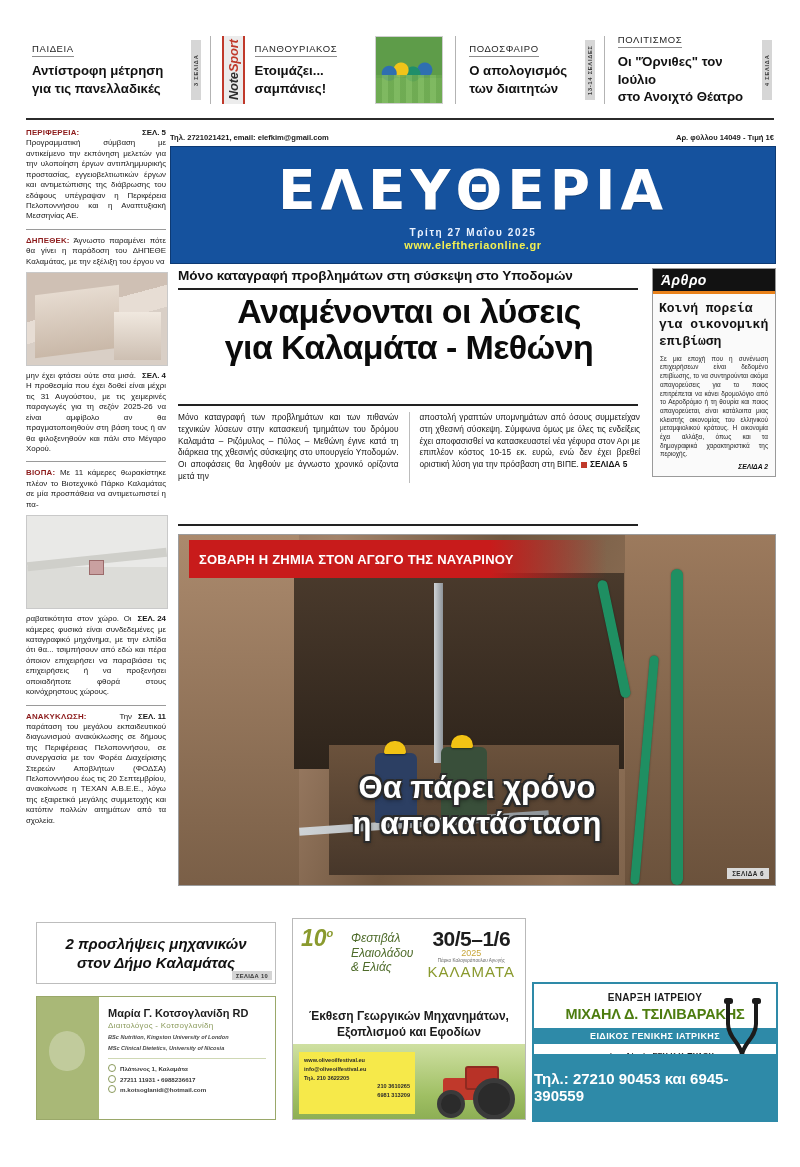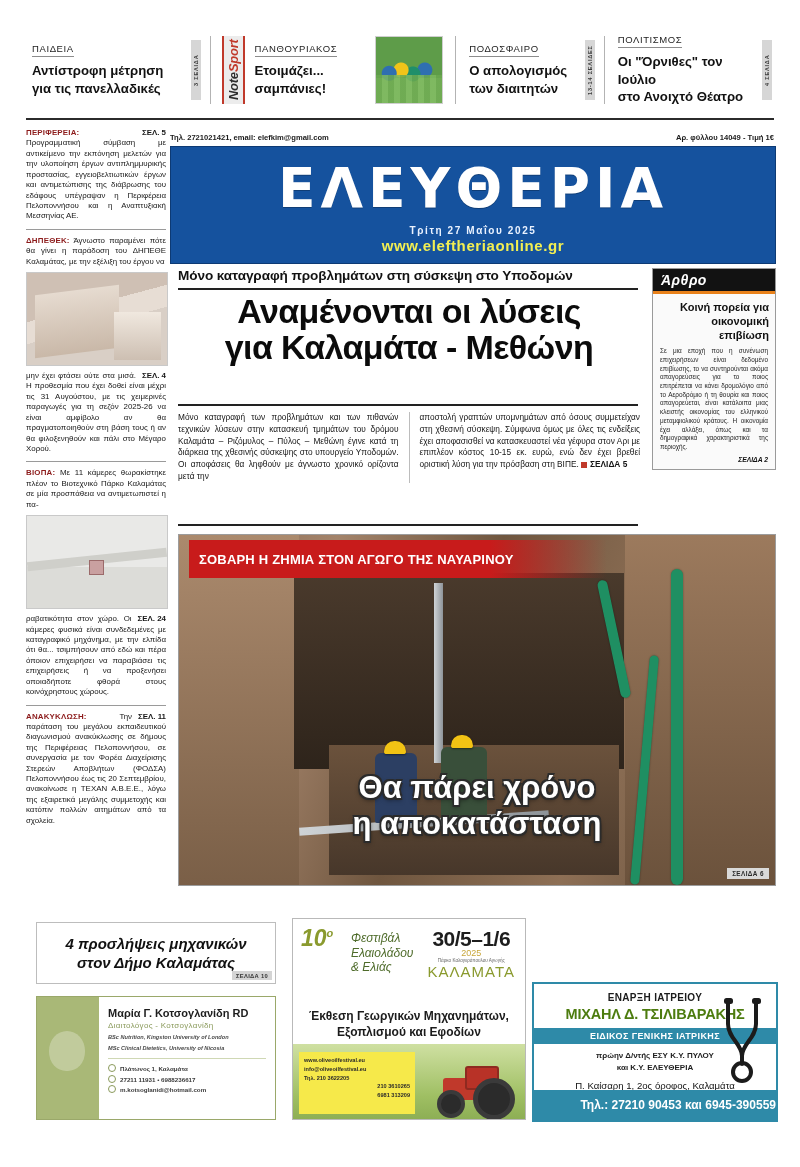--- a/index.html
+++ b/index.html
@@ -62,21 +62,21 @@
     background:#15529e;border:1px solid #0d3a74;
     display:flex;flex-direction:column;align-items:center;justify-content:center;
   }
   .masthead-title{
     font-family:"DejaVu Sans",sans-serif;
     font-size:55px;font-weight:700;color:#ffffff;letter-spacing:5px;
     line-height:1;margin-top:4px;
     text-shadow:0 1px 0 rgba(0,0,0,.25);
   }
   .masthead-date{font-size:10px;font-weight:700;color:#eaf2ff;letter-spacing:1.6px;margin-top:9px;}
-  .masthead-url{font-size:15px;font-weight:700;color:#f2ef52;letter-spacing:.6px;margin-top:1px;}
+  .masthead-url{font-size:11px;font-weight:700;color:#f2ef52;letter-spacing:.6px;margin-top:1px;}
 
   
   .left-col{position:absolute;left:26px;top:128px;width:140px;}
   .side-lead{font-size:7.9px;line-height:1.32;text-align:justify;color:#161616;margin:0 0 3px;}
   .side-lead .lbl{font-weight:700;color:#8c1a1a;letter-spacing:.2px;}
   .side-lead .pg{font-weight:700;float:right;margin-left:6px;}
   .side-sep{height:1px;background:#9a9a9a;margin:7px 0 6px;}
   .side-photo{width:140px;height:92px;border:1px solid #c9c9c9;margin:5px 0 5px;}
   .photo-building{
     background:
@@ -126,21 +126,21 @@
   .lead-body .mid-rule{width:1px;background:#bcbcbc;}
   .pgmark{font-weight:700;white-space:nowrap;}
   .sq{display:inline-block;width:6px;height:6px;background:#c0392b;margin-right:3px;vertical-align:-1px;}
   .lead-rule3{position:absolute;left:178px;top:524px;width:460px;height:1.5px;background:#222;}
 
   
   .arthro{position:absolute;left:652px;top:268px;width:122px;border:1px solid #9a9a9a;background:#fafafa;}
   .arthro-head{background:#121212;color:#fff;font-style:italic;font-weight:700;
                font-size:14px;padding:3px 8px;letter-spacing:.5px;}
   .arthro-accent{height:3px;background:#e8811a;}
-  .arthro-title{font-size:11px;font-weight:700;text-align:right;line-height:1.25;padding:7px 6px 5px;color:#111;}
+  .arthro-title{font-size:13px;font-weight:700;text-align:left;line-height:1.25;padding:7px 6px 5px;color:#111;font-family:Liberation Mono, monospace;}
   .arthro-text{font-size:6.4px;line-height:1.36;text-align:justify;padding:0 7px 4px;color:#242424;}
   .arthro-page{font-size:6.8px;font-weight:700;font-style:italic;text-align:right;padding:0 7px 6px;}
 
   
   .photo-main{
     position:absolute;left:178px;top:534px;width:596px;height:350px;
     overflow:hidden;border:1px solid #9c9c9c;
     background:
       linear-gradient(110deg,#8a6a52 0%, #a3836a 22%, #6f563f 45%, #8d6f55 70%, #5e4a38 100%);
   }
@@ -234,21 +234,21 @@
 
   .ad-doctor{
     position:absolute;left:532px;top:982px;width:242px;height:136px;
     border:2px solid #2e8aa8;background:#fff;overflow:hidden;
   }
   .doc-open{font-size:10px;font-weight:700;text-align:center;color:#1b1b1b;margin-top:8px;letter-spacing:.3px;}
   .doc-name{font-size:14.5px;font-weight:700;text-align:center;color:#4d7c0f;margin-top:3px;letter-spacing:-.2px;}
   .doc-spec{background:#2e8aa8;color:#fff;font-size:9px;font-weight:700;text-align:center;padding:3px 0;margin:6px 0 0;letter-spacing:.4px;}
   .doc-prev{font-size:8px;font-weight:700;text-align:center;line-height:1.5;margin-top:6px;color:#1e1e1e;}
   .doc-addr{font-size:9.6px;text-align:center;margin-top:6px;color:#111;}
-  .doc-tel{background:#2e8aa8;color:#fff;font-size:12px;font-weight:700;text-align:right;padding:8px 0;position:absolute;left:0;right:0;bottom:0;}
+  .doc-tel{background:#2e8aa8;color:#fff;font-size:15px;font-weight:700;text-align:left;padding:16px 0;position:absolute;left:0;right:0;bottom:0;}
   .stetho{position:absolute;right:12px;top:14px;width:42px;height:88px;}
   .stetho svg{width:100%;height:100%;}
   .side-vtag-right{
     position:absolute;right:4px;top:6px;
     writing-mode:vertical-rl;transform:rotate(180deg);
     font-size:5.4px;font-weight:700;color:#555;background:#dcdcdc;padding:3px 2px;
   }
 </style>
 </head>
 <body>
@@ -399,21 +399,21 @@
     <div class="photo-overlay">
       <div>Θα πάρει χρόνο</div>
       <div>η αποκατάσταση</div>
     </div>
 
     <div class="photo-page-badge">ΣΕΛΙΔΑ 6</div>
   </div>
 
   <div class="bot-left-head">
     <div class="t">
-      <div>4 προσλήψεις μηχανικών</div>
+      <div>2 προσλήψεις μηχανικών</div>
       <div>στον Δήμο Καλαμάτας</div>
     </div>
     <span class="mini-page">ΣΕΛΙΔΑ 10</span>
   </div>
 
   <div class="ad-diet">
     <div class="ad-diet-left"></div>
     <div class="ad-diet-right">
       <div class="ad-diet-name">Μαρία Γ. Κοτσογλανίδη RD</div>
       <div class="ad-diet-role">Διαιτολόγος - Κοτσογλανίδη</div>

